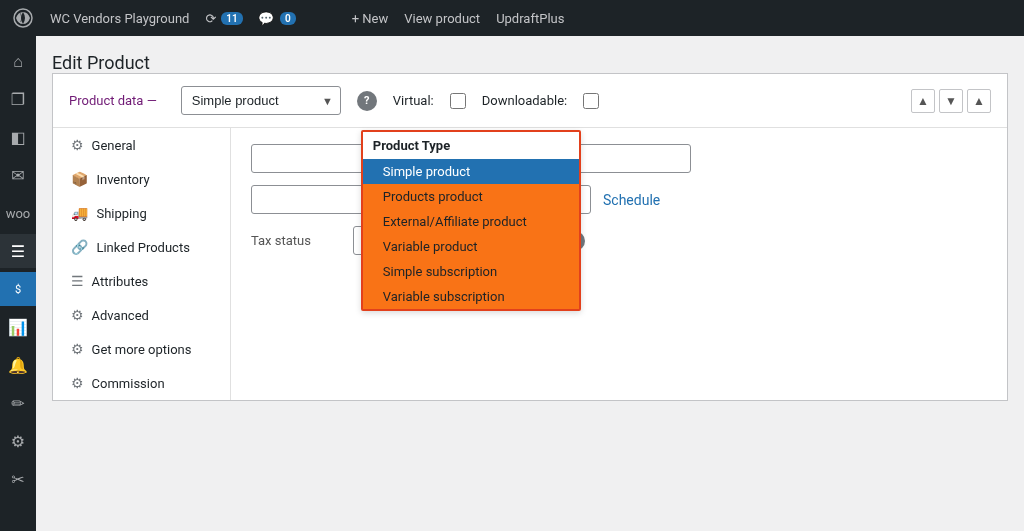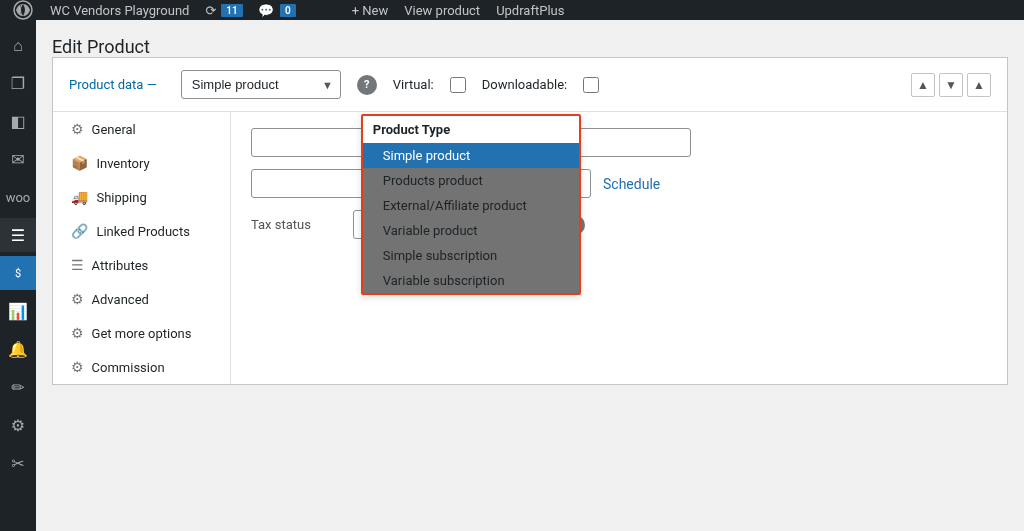--- a/index.html
+++ b/index.html
@@ -2,21 +2,21 @@
 <html><head>
   <meta charset="utf-8">
   <style>
     * { box-sizing: border-box; margin: 0; padding: 0; }
     body { font-family: -apple-system, BlinkMacSystemFont, "Segoe UI", Roboto, sans-serif; font-size: 13px; background: #f0f0f1; display: flex; flex-direction: column; height: 531px; overflow: hidden; }
 
     
     .topbar {
       background: #1d2327;
       color: #fff;
-      height: 20px;
+      height: 36px;
       display: flex;
       align-items: center;
       padding: 0 12px;
       gap: 16px;
       flex-shrink: 0;
       text-align: right;
     }
     .topbar-wp-icon {
       width: 22px; height: 22px;
       display: flex; align-items: center; justify-content: center;
@@ -25,21 +25,21 @@
     .topbar-item {
       color: #c3c4c7;
       font-size: 13px;
       display: flex; align-items: center; gap: 5px;
       cursor: pointer;
       white-space: nowrap;
     }
     .topbar-badge {
       background: #2271b1;
       color: #fff;
-      border-radius: 1px;
+      border-radius: 6px;
       font-size: 10px;
       padding: 1px 5px;
       font-weight: 600;
     }
     .topbar-new {
       color: #c3c4c7;
       display: flex; align-items: center; gap: 4px;
       cursor: pointer;
       margin-left: 40px;
     }
@@ -96,21 +96,21 @@
     .product-data-row {
       display: flex;
       align-items: center;
       padding: 12px 16px;
       border-bottom: 1px solid #e0e0e0;
       gap: 16px;
       position: relative;
     }
     .product-data-label {
       font-size: 13px;
-      color: #0369a1;
+      color: #701a75;
       white-space: nowrap;
       margin-right: 8px;
     }
     .product-type-select-wrapper {
       position: relative;
       display: inline-block;
     }
     .product-type-select {
       appearance: none;
       background: #fff;
@@ -131,21 +131,21 @@
       pointer-events: none;
       color: #555;
       font-size: 11px;
     }
 
     
     .dropdown-overlay {
       position: absolute;
       top: 44px;
       left: 180px;
-      background: #737373;
+      background: #f97316;
       border: 2px solid #e2401c;
       border-radius: 2px;
       z-index: 100;
       min-width: 220px;
       box-shadow: 0 2px 6px rgba(0,0,0,0.15);
     }
     .dropdown-header {
       padding: 6px 10px;
       font-weight: 700;
       font-size: 13px;

